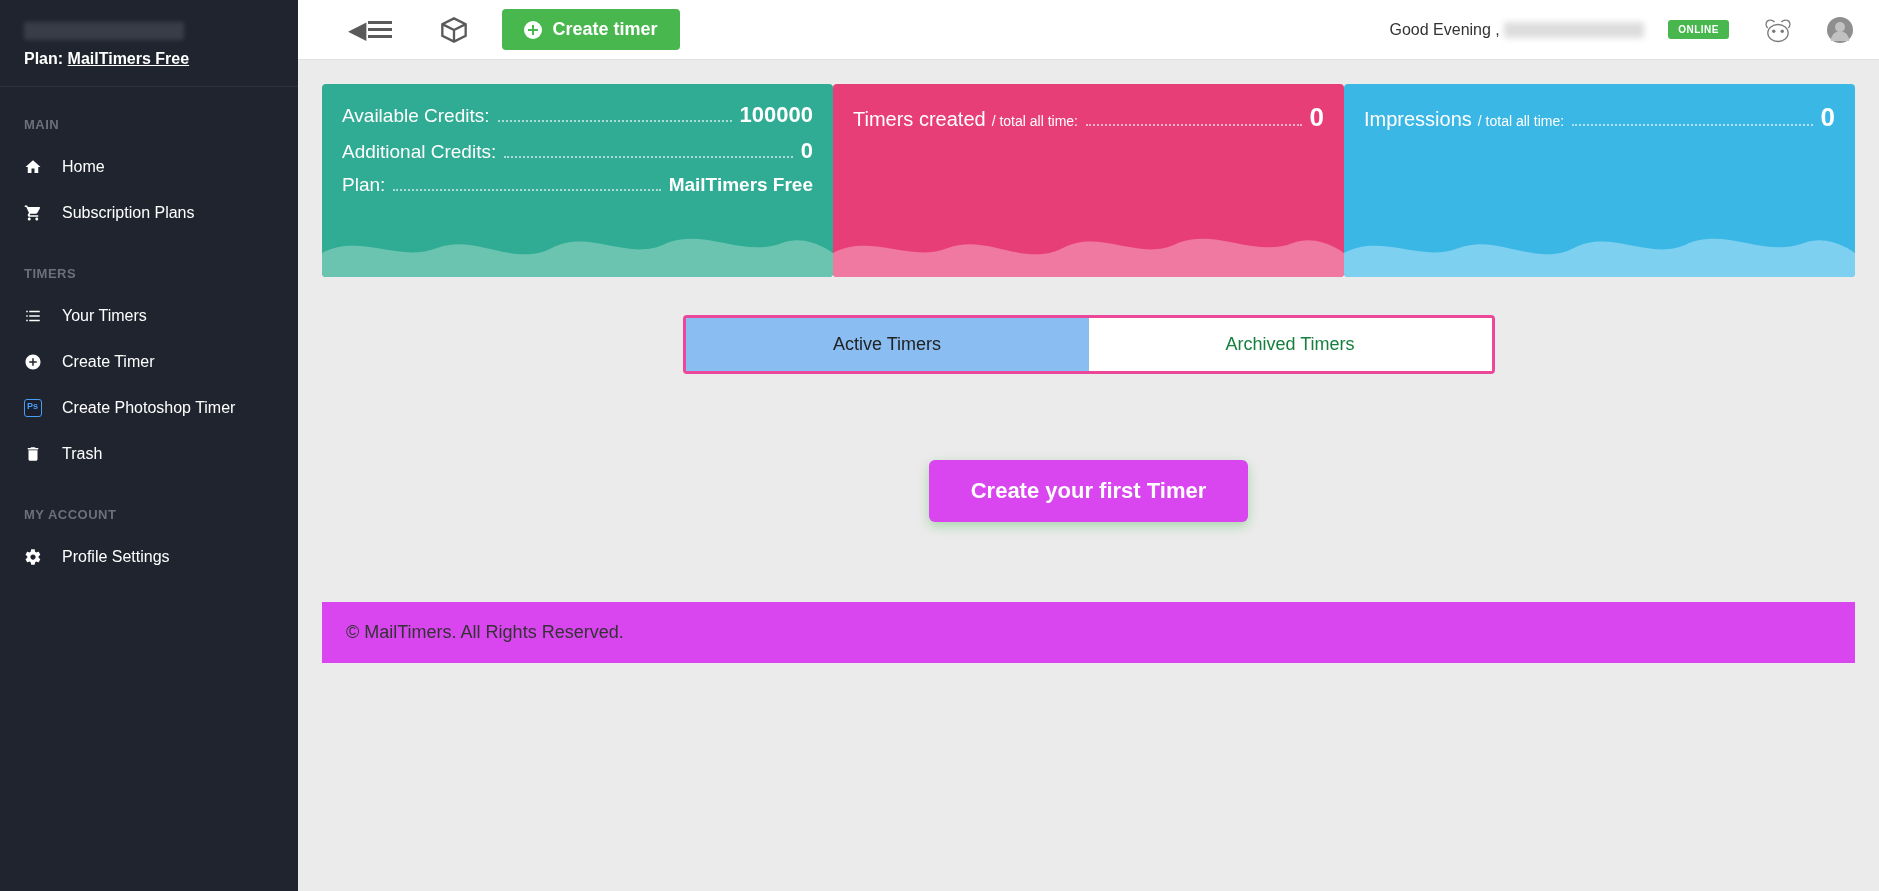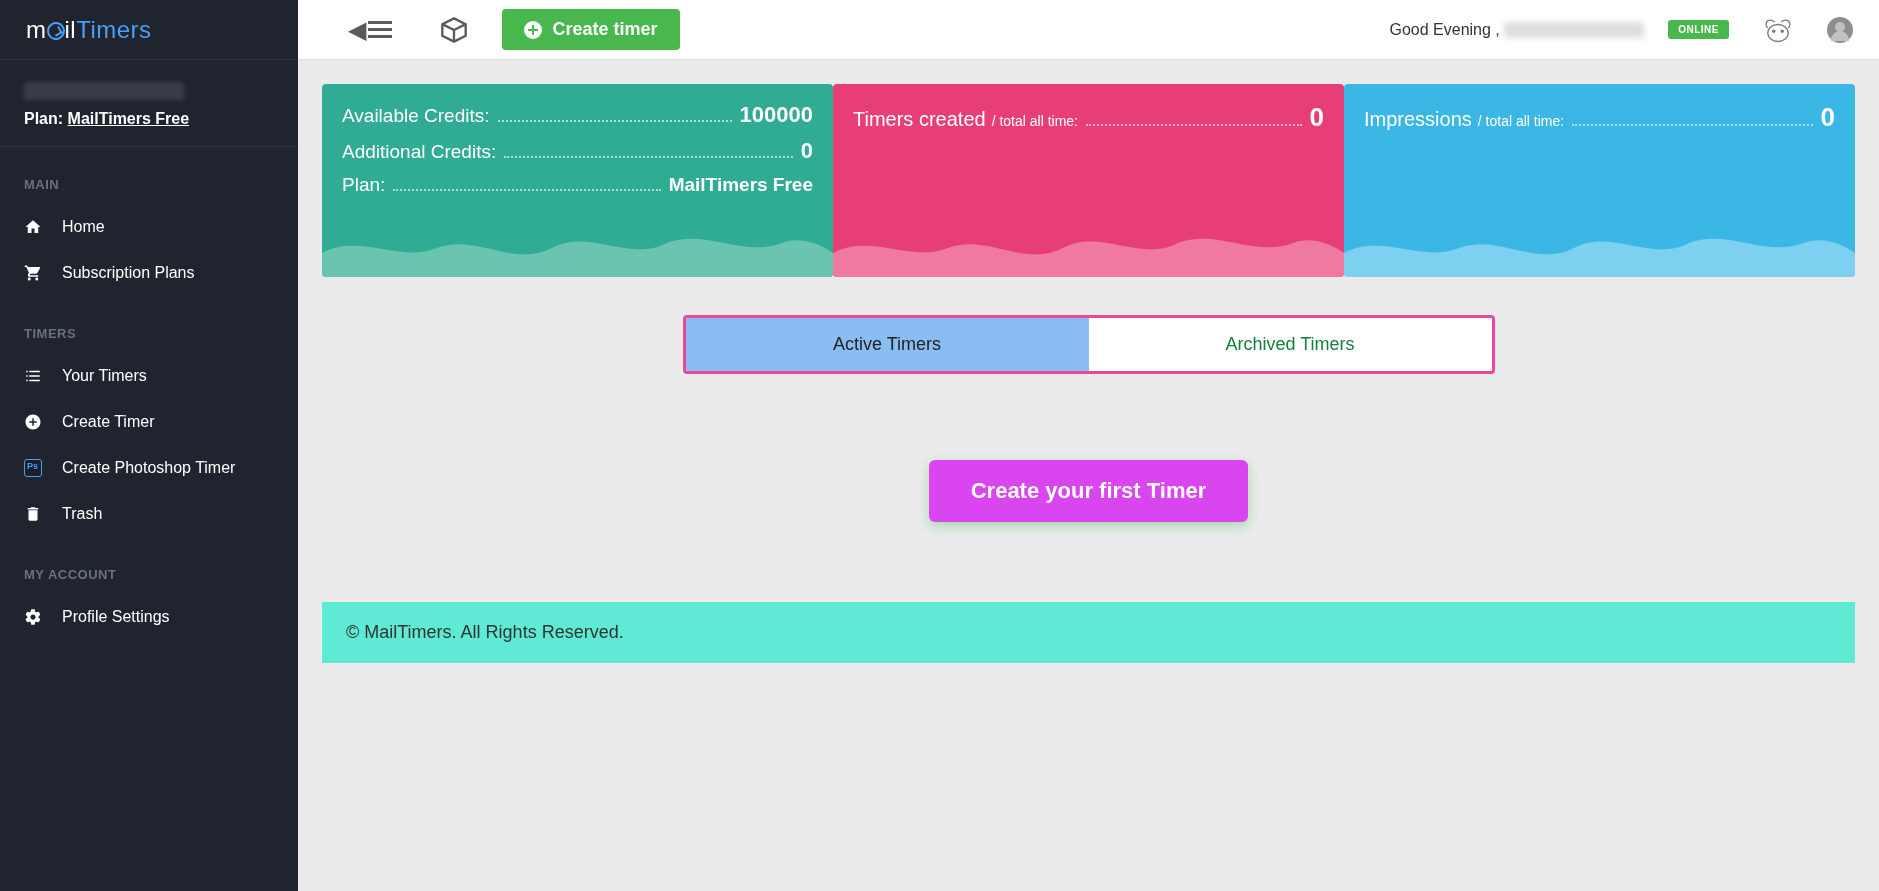--- a/index.html
+++ b/index.html
@@ -65,37 +65,32 @@
     .wave { position: absolute; bottom: 0; left: 0; width: 100%; height: 54px; }
     .wave svg { width: 100%; height: 100%; display:block; }
     
     .tabs { display: flex; width: 812px; margin: 38px auto 0; border-radius: 4px; overflow: hidden; border: 3px solid #ec4899; }
     .tab { flex: 1; text-align: center; padding: 16px 0; font-size: 18px; color: #15803d; background: #fff; cursor: pointer; }
     .tab.active { background: #8abdf1; color: #222; }
     
     .empty-cta { text-align: center; margin: 86px 0 80px; }
     .big-green-btn { background: #d946ef; color: #fff; border: none; border-radius: 6px; padding: 18px 42px; font-size: 22px; font-weight: 700; cursor: pointer; box-shadow: 0 4px 12px rgba(72,183,77,0.4); }
     
-    .footer { background: #5eead4; padding: 20px 24px; font-size: 18px; color: #333; margin: 15px 0 24px 0; }
+    .footer { background: #d946ef; padding: 20px 24px; font-size: 18px; color: #333; margin: 15px 0 24px 0; }
     
     
     .ps-icon { width:18px; height:18px; border:1px solid #499df5; border-radius:3px; background:#1a1f2b; position:relative; }
     .ps-icon::after { content:'Ps'; position:absolute; top:1px; left:2px; font-size:9px; color:#499df5; font-weight:bold; }
   </style>
 </head>
 <body>
 
 <div class="app">
 
   <aside class="sidebar">
-    <div class="sidebar-logo">
-      <span class="logo-text">
-        <span class="m">m</span><span class="o-icon"></span><span class="m">il</span><span>Timers</span>
-      </span>
-    </div>
     <div class="user-section">
       <div class="user-name-blur"></div>
       <div class="plan-text">
         <span>Plan:</span>
         <span class="plan-link">MailTimers Free</span>
       </div>
     </div>
 
     <div class="nav-section-label">MAIN</div>
     <div class="nav-item">

